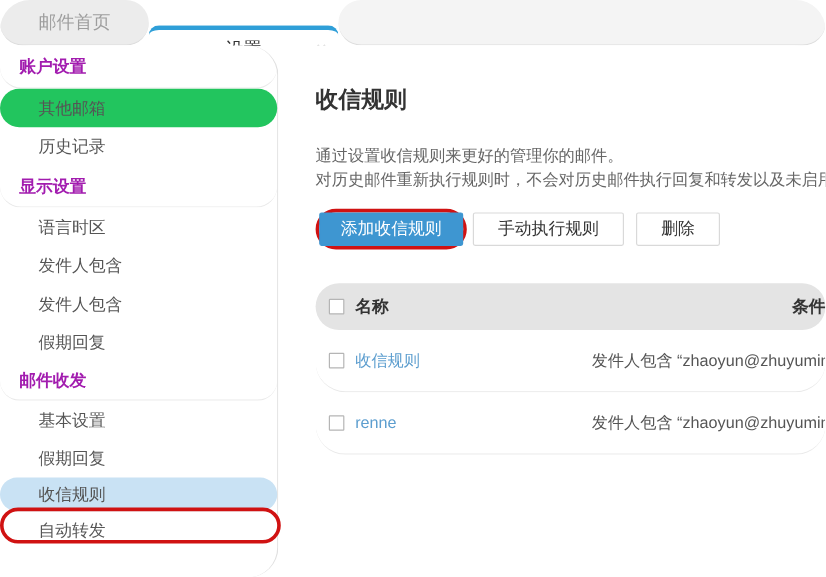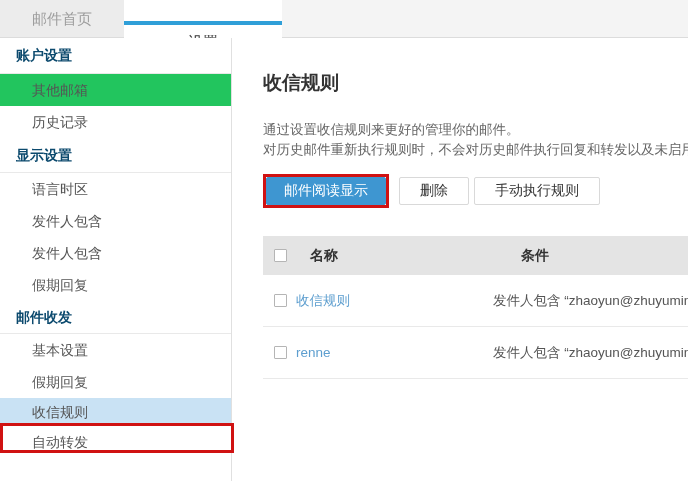--- a/index.html
+++ b/index.html
@@ -1,34 +1,34 @@
 <!DOCTYPE html>
 <html style="--accent-tab: #2f9fd8; --accent-button: #3e96d1; --annotation: #d01212; --selected-bg: #c9e2f4; --link: #5d9ecf;"><head>
 <meta charset="utf-8">
 <style>
-  * { margin:0; padding:0; box-sizing:border-box; }
+  * { margin:0; padding:0; box-sizing:border-box;border-radius:25px; }
   html,body { width:688px; height:481px; overflow:hidden; background:#fff;
     font-family:"Liberation Sans","DejaVu Sans",sans-serif; color:#333; }
   .app { position:relative; width:688px; height:481px; }
 
   
   .tabbar { display:flex; height:38px; }
   .tab-inactive { width:124px; background:#ececec; border-bottom:1px solid #dcdcdc;
     color:#9d9d9d; font-size:15px; line-height:38px; text-align:center; cursor:pointer; }
   .tab-active { width:158px; background:#fff; border-top:4px solid var(--accent-tab,#2f9fd8);
     position:relative; font-size:15px; line-height:33px; text-align:center; color:#333; cursor:pointer;margin-top:21px; }
   .tab-close { position:absolute; right:10px; top:0; line-height:33px; color:#c6c6c6;
     font-size:15px; font-weight:bold; cursor:pointer; }
   .tab-filler { flex:1; background:#f4f4f4; border-bottom:1px solid #dcdcdc; }
 
   
   .sidebar { position:absolute; left:0; top:38px; width:232px; height:443px;
     border-right:1px solid #e0e0e0; background:#fff; }
   .sec-header { height:36px; line-height:35px; padding-left:16px; font-size:14px;
-    font-weight:bold; color:#0c4a6e; border-bottom:1px solid #e9e9e9; }
+    font-weight:bold; color:#a21caf; border-bottom:1px solid #e9e9e9; }
   .sec-header.h2 { height:35px; line-height:34px; }
   .sec-header.h3 { height:33px; line-height:32px; }
   .side-item { height:32px; line-height:32px; padding-left:32px; font-size:14px;
     color:#555; cursor:pointer; }
   .side-item.hovered { background:#22c55e; }
   .side-item.selected { height:28px; line-height:28px; background:var(--selected-bg,#c9e2f4); }
   .annotation-sidebar { position:absolute; left:0; top:385px; width:234px; height:30px;
     border:3px solid var(--annotation,#d01212); pointer-events:none; z-index:6; }
 
   
@@ -43,21 +43,21 @@
   .btn { height:28px; font-size:14px; font-family:inherit; cursor:pointer;
     background:#fff; border:1px solid #d9d9d9; border-radius:2px; color:#333; padding:0 20px; }
   .btn.primary { width:120px; padding:0; background:var(--accent-button,#3e96d1);
     border:1px solid var(--accent-button,#3e96d1); color:#fff; }
   .btn-manual { margin-left:5px; }
   .btn-delete { margin-left:10px; }
 
   
   .rule-table { margin-top:28px; width:425px; }
   .thead { height:39px; background:#e4e4e4; display:flex; align-items:center;
-    font-size:14px; font-weight:bold; color:#333;gap:14px; }
+    font-size:14px; font-weight:bold; color:#333; }
   .trow { height:52px; display:flex; align-items:center; border-bottom:1px solid #e9e9e9;
     font-size:13.5px; }
   .cb { width:13px; height:13px; background:#fff; border:1px solid #b5b5b5;
     border-radius:1px; margin:0 8px 0 11px; flex:none; cursor:pointer; }
   .col-name { width:198px; padding-left:1px; }
   .col-cond { flex:1; white-space:nowrap; overflow:hidden; color:#555; }
   .rule-link { color:var(--link,#5d9ecf); cursor:pointer; }
 </style>
 </head>
 <body>
@@ -93,31 +93,31 @@
     <div class="annotation-sidebar"></div>
   </div>
 
   <div class="main">
     <div class="page-title">收信规则</div>
     <p class="desc">通过设置收信规则来更好的管理你的邮件。</p>
     <p class="desc">对历史邮件重新执行规则时，不会对历史邮件执行回复和转发以及未启用规则。</p>
 
     <div class="btn-row">
       <span class="annotation-btn">
-        <button class="btn primary">邮件阅读显示</button>
+        <button class="btn primary">添加收信规则</button>
       </span>
+      <button class="btn btn-manual">手动执行规则</button>
       <button class="btn btn-delete">删除</button>
-      <button class="btn btn-manual">手动执行规则</button>
     </div>
 
     <div class="rule-table">
       <div class="thead">
         <span class="cb"></span>
         <span class="col-name">名称</span>
-        <span class="col-cond" style="color:#333;">条件</span>
+        <span class="col-cond" style="color:#333;text-align:right;">条件</span>
       </div>
       <div class="trow">
         <span class="cb"></span>
         <span class="col-name"><span class="rule-link">收信规则</span></span>
         <span class="col-cond">发件人包含 “zhaoyun@zhuyuming.so</span>
       </div>
       <div class="trow">
         <span class="cb"></span>
         <span class="col-name"><span class="rule-link">renne</span></span>
         <span class="col-cond">发件人包含 “zhaoyun@zhuyuming.so</span>

